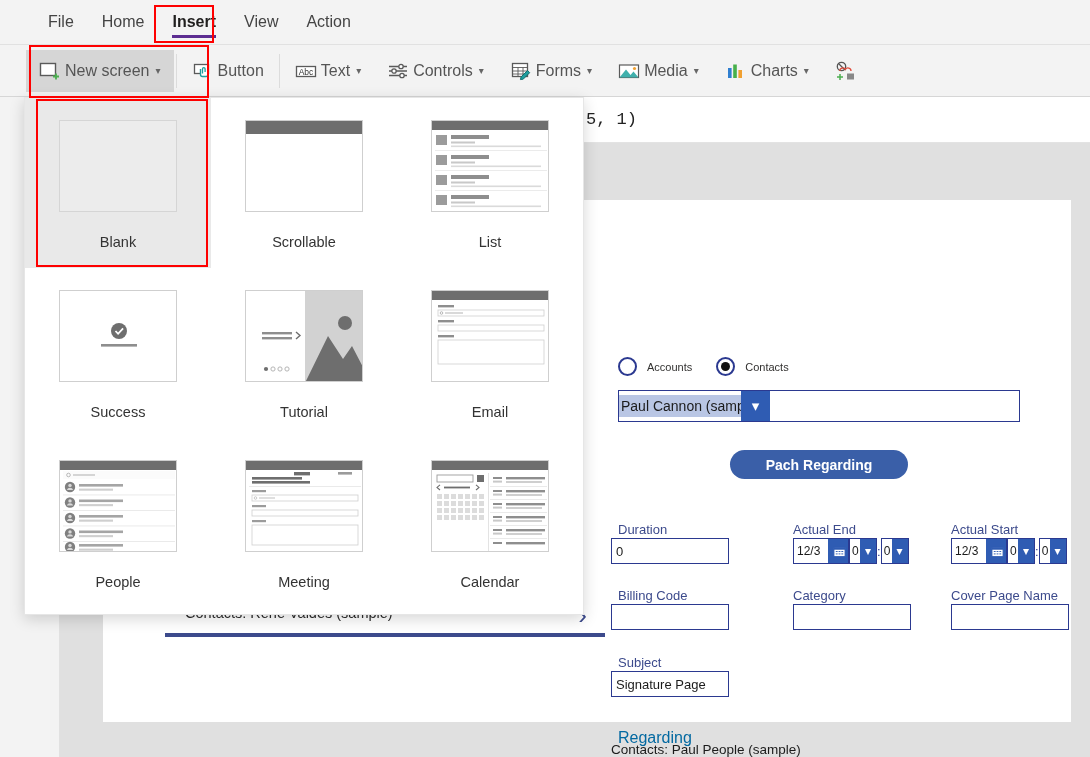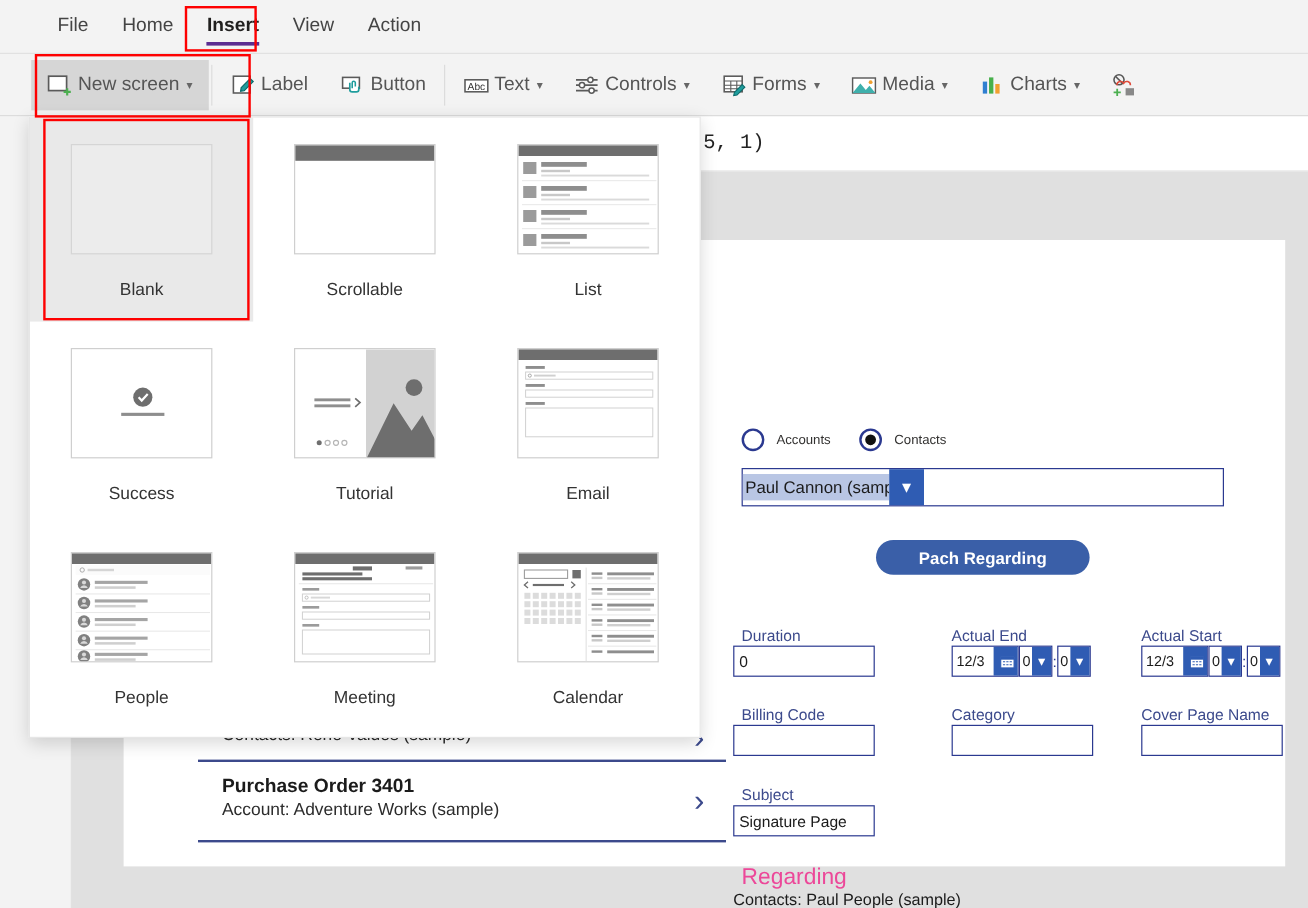--- a/index.html
+++ b/index.html
@@ -126,21 +126,21 @@
     display: flex; align-items: center; font-size: 12px; color: #1b1b1b;
   }
   .spin .v { width: 9px; padding-left: 2px; overflow: hidden; }
   .spin .d {
     margin-left: auto; width: 16px; height: 100%; background: #2f5cb3; color: #fff;
     display: flex; align-items: center; justify-content: center; font-size: 12px;
   }
   .colon { font-size: 13px; color: #2b3990; }
 
   
-  .reg-label { position: absolute; font-size: 19px; color: #ec4899; }
+  .reg-label { position: absolute; font-size: 16px; color: #0369a1; margin-top: 8px; }
   .reg-value { position: absolute; font-size: 13.5px; color: #1b1b1b; }
 
   
   .gallery {
     position: absolute; left: 105px; top: 455px; width: 440px; background: #fff;
   }
   .g-item { position: relative; padding: 6px 44px 9px 20px; }
   .g-item .gt { font-size: 16px; font-weight: bold; color: #1b1b1b; line-height: 1.35; }
   .g-item .gs { font-size: 14.5px; color: #2c2c2c; line-height: 1.35; }
   .g-sep { height: 2px; background: #3c4a8c; }
@@ -208,29 +208,20 @@
           <rect x="1.5" y="3.5" width="15" height="12" fill="#fff" stroke="#5a5a5a" stroke-width="1.4"></rect>
           <path d="M14 16.5 h6 M17 13.5 v6" stroke="#4caf50" stroke-width="1.8"></path>
         </svg>
       </span>
       <span>New screen</span>
       <span class="chev">▾</span>
     </div>
 
     <div class="rb-sep"></div>
 
-    <div class="rb">
-      <span class="ic">
-        <svg viewBox="0 0 22 22" width="22" height="22">
-          <rect x="2.5" y="3.5" width="14" height="14" fill="#fff" stroke="#5a5a5a" stroke-width="1.3"></rect>
-          <path d="M9 13 l7.5-7.5 2.5 2.5 L11.5 15.5 8.5 16 z" fill="#1f9d9d" stroke="#0c6b6b" stroke-width="1"></path>
-        </svg>
-      </span>
-      <span>Label</span>
-    </div>
 
     <div class="rb">
       <span class="ic">
         <svg viewBox="0 0 22 22" width="22" height="22">
           <rect x="2.5" y="4.5" width="14" height="9" fill="#fff" stroke="#5a5a5a" stroke-width="1.3"></rect>
           <path d="M8.5 9 v5.5 a2 2 0 0 0 2 2 h3.5 a2 2 0 0 0 2-2 v-2.5" fill="#fff" stroke="#1f9d9d" stroke-width="1.4"></path>
           <path d="M10.5 13.5 v-4.5 a1.3 1.3 0 0 1 2.6 0 v3" fill="none" stroke="#1f9d9d" stroke-width="1.3"></path>
         </svg>
       </span>
       <span>Button</span>
@@ -399,25 +390,20 @@
 
     </div>
 
     <div class="gallery">
       <div class="g-item">
         <div class="gt"></div>
         <div class="gs">Contacts: Rene Valdes (sample)</div>
         <div class="g-chev">›</div>
       </div>
       <div class="g-sep"></div>
-      <div class="g-item" style="padding-top:10px;padding-bottom:14px">
-        <div class="gt">Purchase Order 3401</div>
-        <div class="gs">Account: Adventure Works (sample)</div>
-        <div class="g-chev">›</div>
-      </div>
       <div class="g-sep"></div>
     </div>
   </div>
 
   <div class="rail">
     <div class="rail-ic" style="top:72px;">≡</div>
     <div class="rail-ic" style="top:205px;">≈</div>
     <div class="rail-ic" style="top:295px; font-size:18px;">E</div>
   </div>
 

